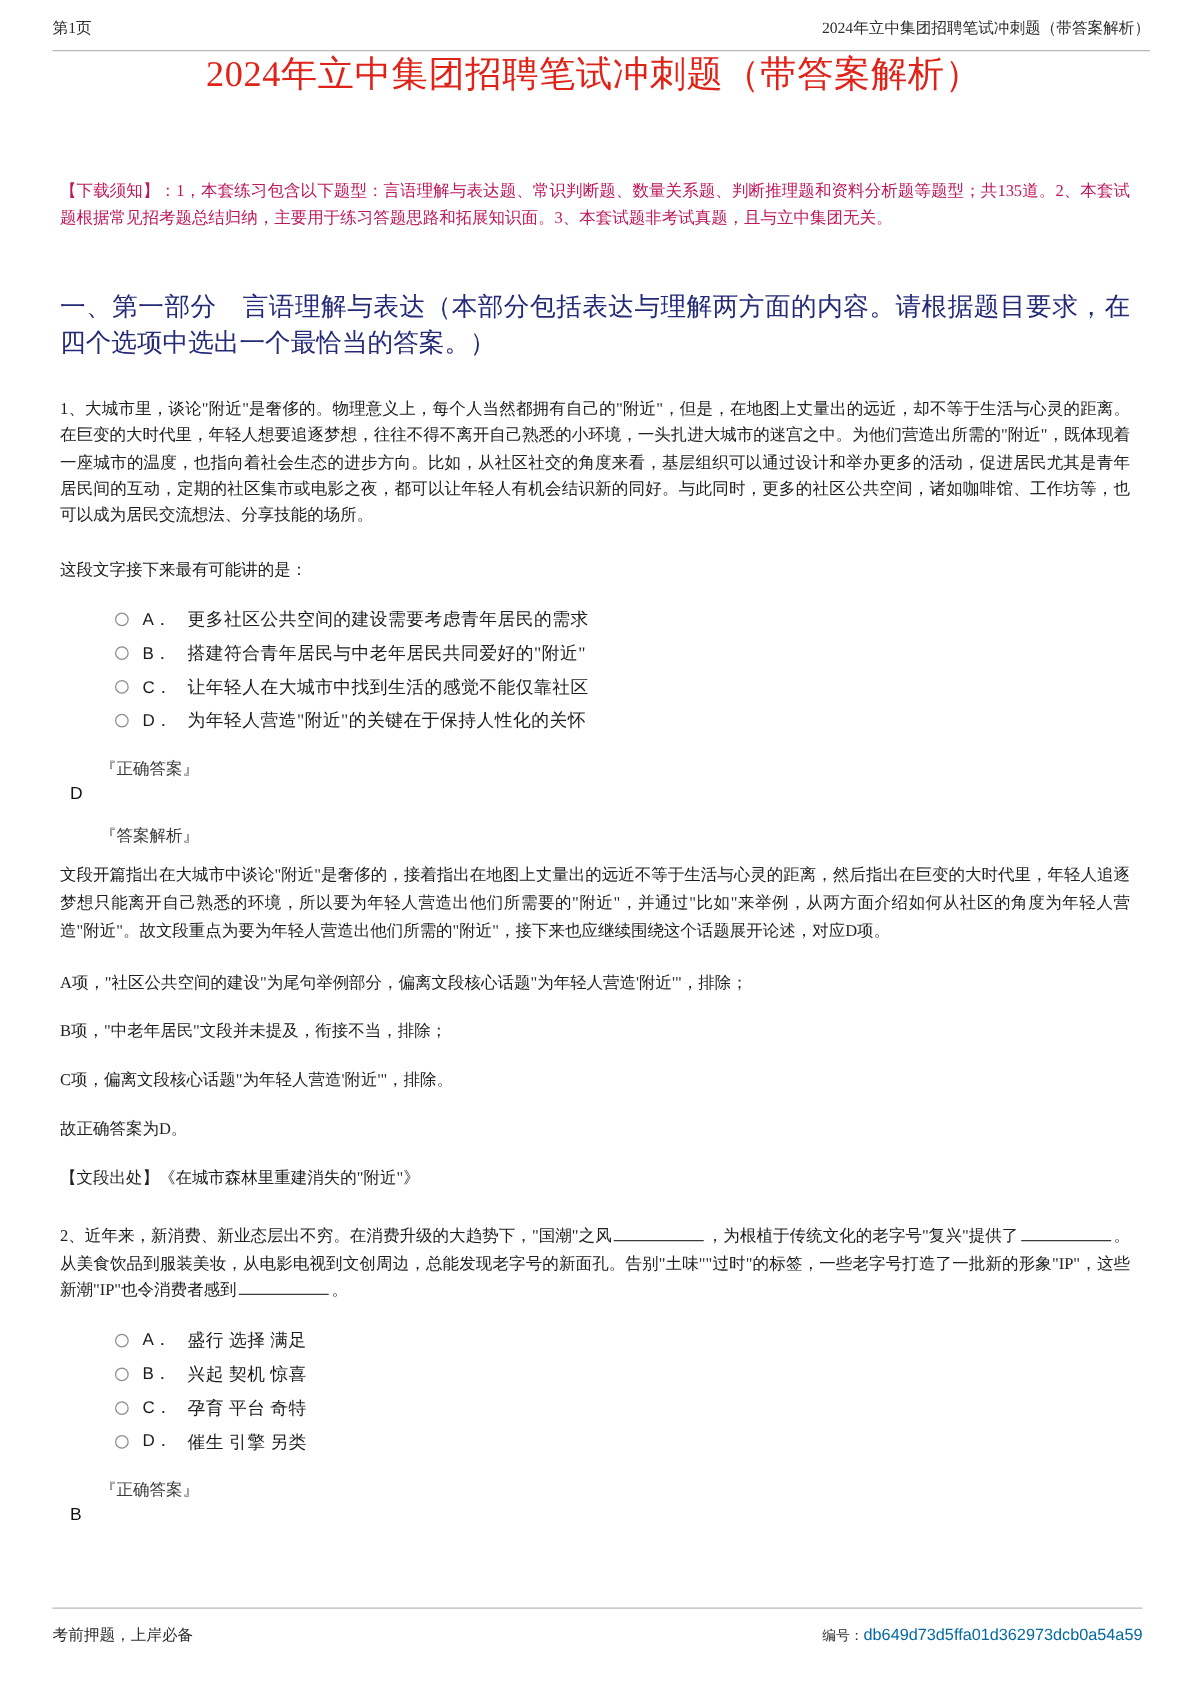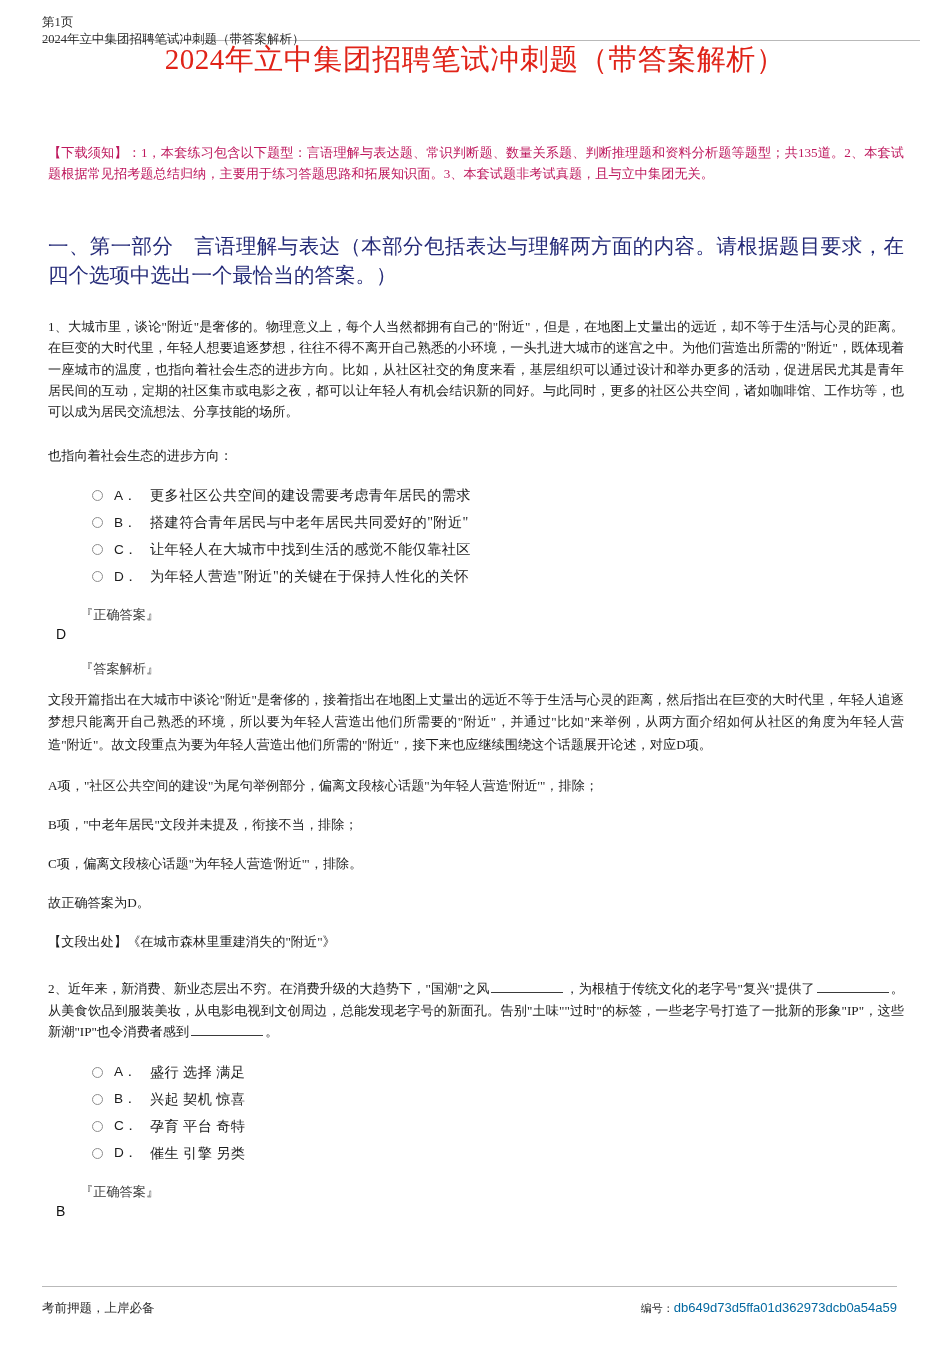--- a/index.html
+++ b/index.html
@@ -27,21 +27,20 @@
     top: 14px;
     left: 42px;
     right: 30px;
     height: 26px;
     border-bottom: 1px solid #b9b9b9;
     display: flex;
     align-items: flex-start;
     justify-content: space-between;
     font-size: 12.5px;
     color: #2b2b2b;
-    flex-direction: column;
   }
   .run-header .left {
     letter-spacing: 0;
   }
   .run-header .right {
     letter-spacing: 0;
   }
 
   
   .doc-title {
@@ -174,21 +173,21 @@
     height: 0.95em;
     vertical-align: baseline;
     margin: 0 2px;
   }
 
   
   .run-footer {
     position: absolute;
     bottom: 22px;
     left: 42px;
-    right: 53px;
+    right: 36px;
     height: 30px;
     border-top: 1px solid #b9b9b9;
     display: flex;
     align-items: center;
     justify-content: space-between;
     font-size: 12.5px;
     color: #2b2b2b;
     padding-top: 6px;
   }
   .run-footer .fid {
@@ -214,21 +213,21 @@
   <div class="doc-title">2024年立中集团招聘笔试冲刺题（带答案解析）</div>
 
   <div class="content">
 
     <p class="notice">【下载须知】：1，本套练习包含以下题型：言语理解与表达题、常识判断题、数量关系题、判断推理题和资料分析题等题型；共135道。2、本套试题根据常见招考题总结归纳，主要用于练习答题思路和拓展知识面。3、本套试题非考试真题，且与立中集团无关。</p>
 
     <h2 class="section-heading">一、第一部分　言语理解与表达（本部分包括表达与理解两方面的内容。请根据题目要求，在四个选项中选出一个最恰当的答案。）</h2>
 
     <p class="q-stem">1、大城市里，谈论"附近"是奢侈的。物理意义上，每个人当然都拥有自己的"附近"，但是，在地图上丈量出的远近，却不等于生活与心灵的距离。在巨变的大时代里，年轻人想要追逐梦想，往往不得不离开自己熟悉的小环境，一头扎进大城市的迷宫之中。为他们营造出所需的"附近"，既体现着一座城市的温度，也指向着社会生态的进步方向。比如，从社区社交的角度来看，基层组织可以通过设计和举办更多的活动，促进居民尤其是青年居民间的互动，定期的社区集市或电影之夜，都可以让年轻人有机会结识新的同好。与此同时，更多的社区公共空间，诸如咖啡馆、工作坊等，也可以成为居民交流想法、分享技能的场所。</p>
 
-    <p class="q-prompt">也指向着社会生态的进步方向：</p>
+    <p class="q-prompt">这段文字接下来最有可能讲的是：</p>
 
     <div class="options">
       <div class="option-row">
         <span class="radio"></span>
         <span class="opt-letter">A．</span>
         <span class="opt-text">更多社区公共空间的建设需要考虑青年居民的需求</span>
       </div>
       <div class="option-row">
         <span class="radio"></span>
         <span class="opt-letter">B．</span>

